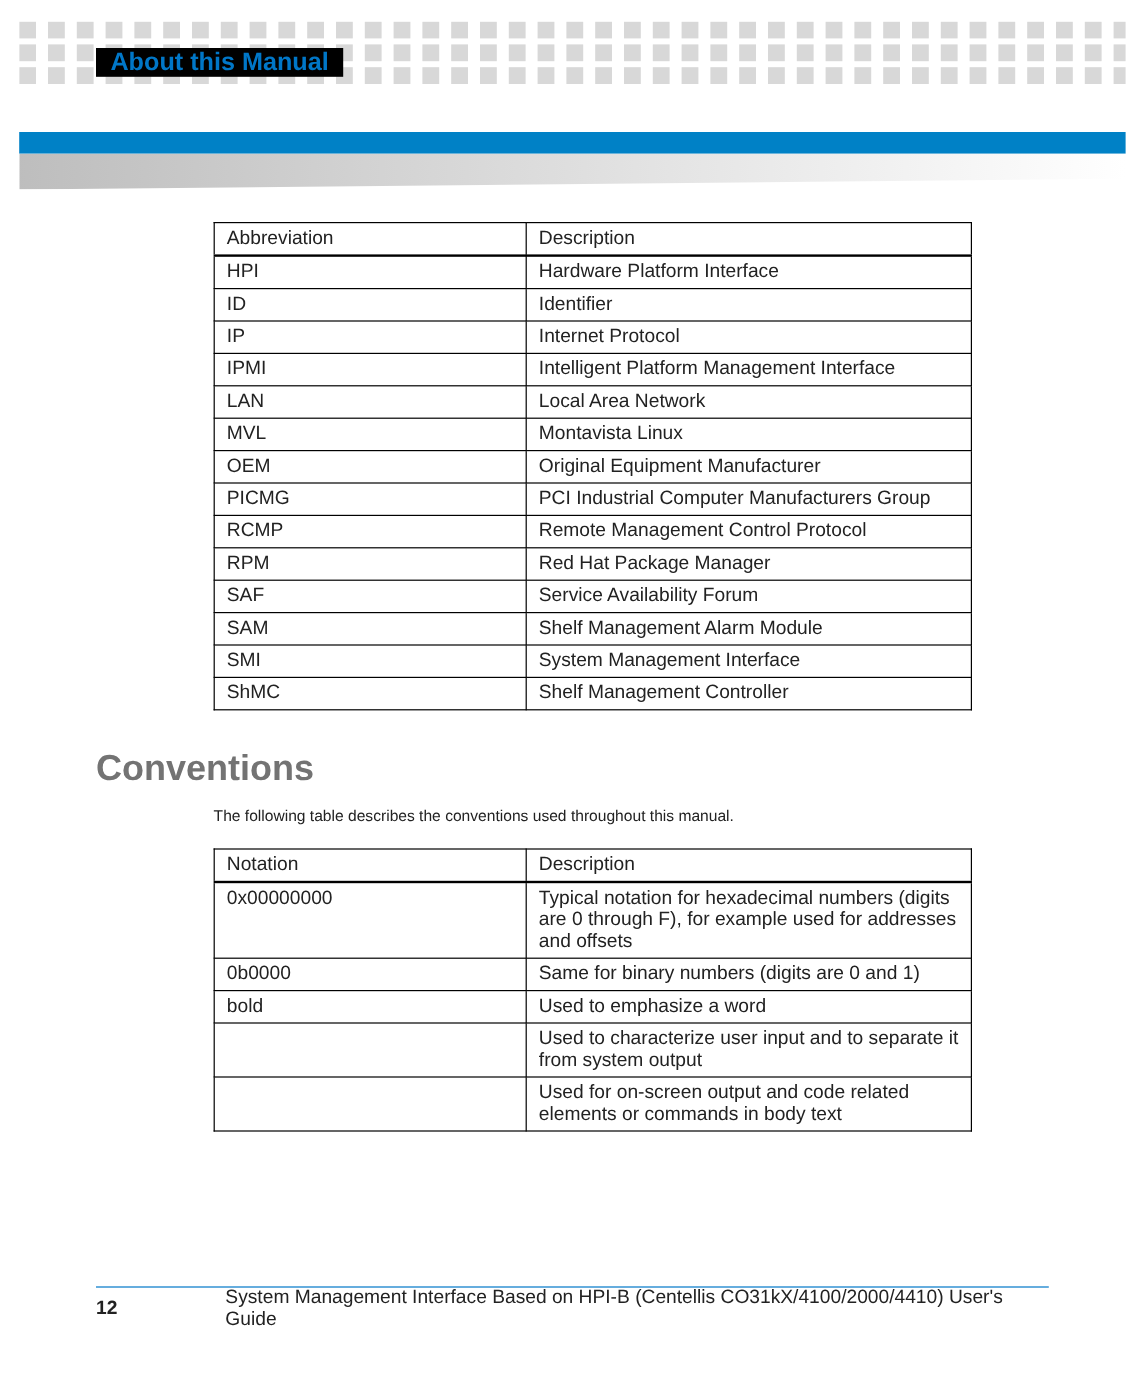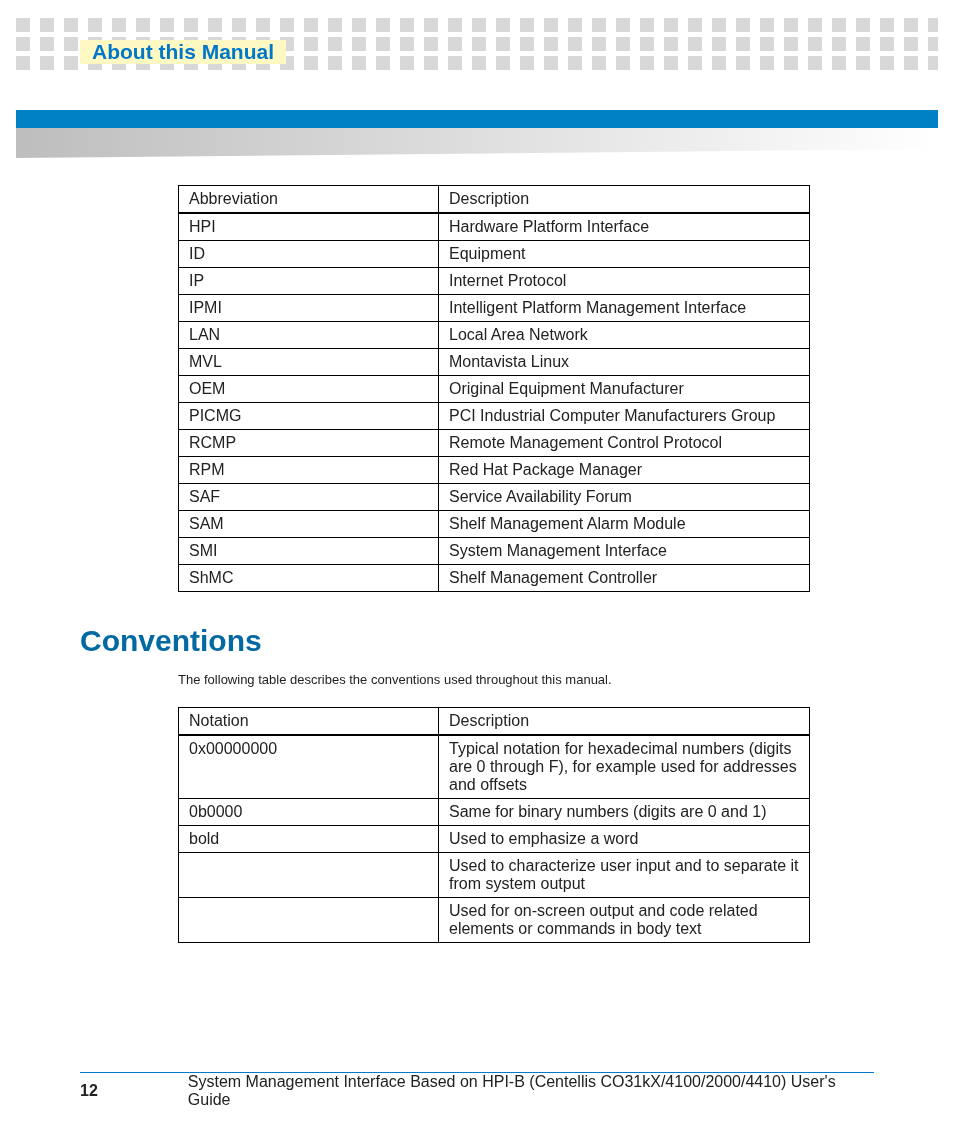--- a/index.html
+++ b/index.html
@@ -30,21 +30,21 @@
   .dot {
     width: 14px;
     height: 14px;
     background: #d8d8d8;
     flex-shrink: 0;
   }
   .header-title-wrap {
     position: absolute;
     top: 40px;
     left: 80px;
-    background: #fef9c3;
+    background: #000000;
     padding: 0 12px;
     z-index: 2;
   }
   .header-title {
     font-size: 21px;
     font-weight: 700;
     color: #0077c8;
   }
   .blue-bar {
     position: absolute;
@@ -92,21 +92,21 @@
     border: 1px solid #000;
     vertical-align: top;
   }
   .abbr-table td:first-child, .abbr-table th:first-child,
   .conv-table td:first-child, .conv-table th:first-child {
     width: 260px;
   }
   .section-heading {
     font-size: 30px;
     font-weight: 700;
-    color: #0369a1;
+    color: #737373;
     margin: 32px 0 14px 0;
   }
   .intro-text {
     font-size: 13px;
     margin: 0 0 20px 98px;
   }
   .footer {
     position: absolute;
     bottom: 36px;
     left: 80px;
@@ -269,21 +269,21 @@
         <th>Description</th>
       </tr>
     </thead>
     <tbody id="abbr-tbody">
         <tr>
           <td>HPI</td>
           <td>Hardware Platform Interface</td>
         </tr>
         <tr>
           <td>ID</td>
-          <td>Equipment</td>
+          <td>Identifier</td>
         </tr>
         <tr>
           <td>IP</td>
           <td>Internet Protocol</td>
         </tr>
         <tr>
           <td>IPMI</td>
           <td> Intelligent Platform Management Interface</td>
         </tr>
         <tr>

